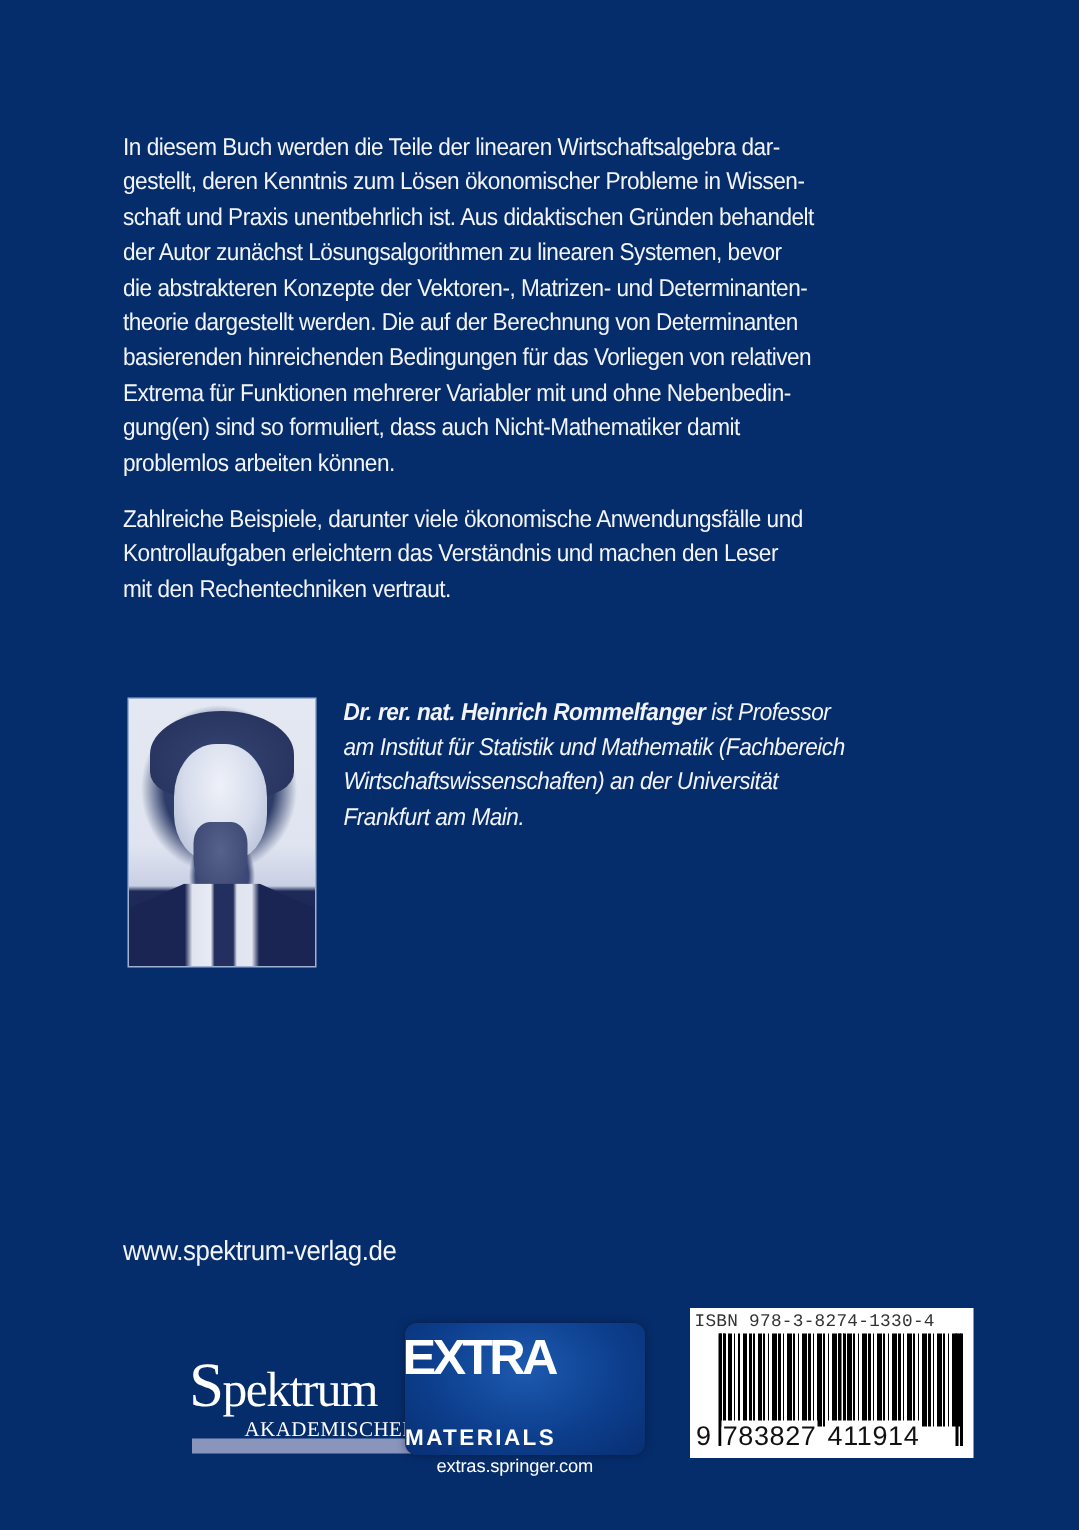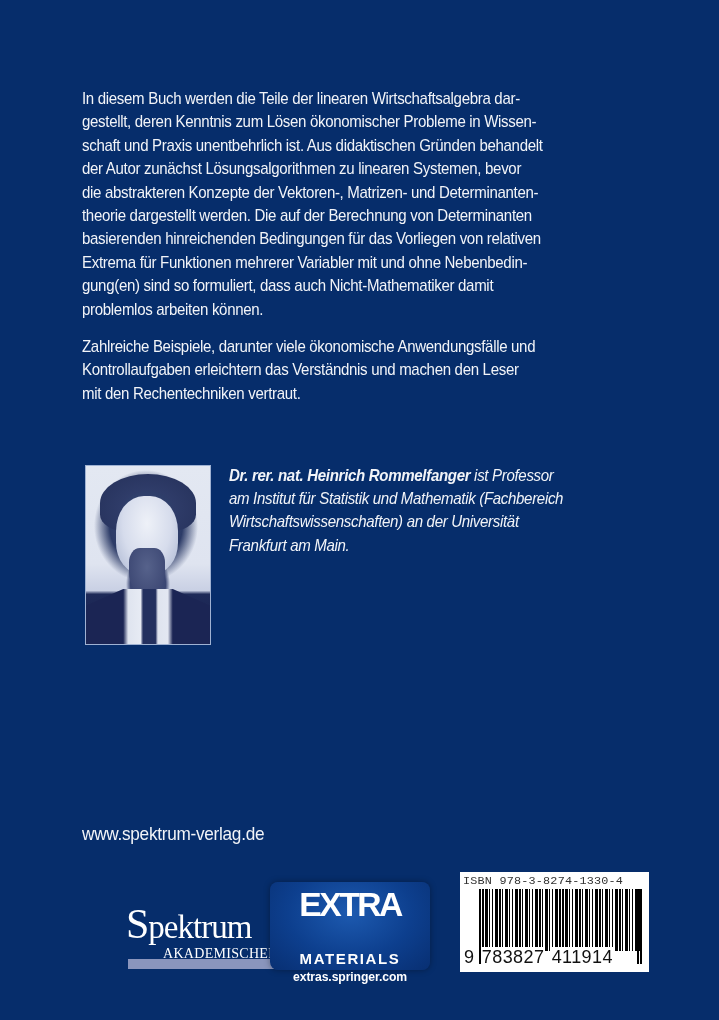--- a/index.html
+++ b/index.html
@@ -78,33 +78,33 @@
     }
     .spektrum-logo .bar {
       position: absolute; left: 2px; top: 54px; width: 146px; height: 10px;
       background: #8a95bd;
     }
     .extra-badge {
       position: absolute; left: 270px; top: 882px; width: 160px; height: 88px;
       border-radius: 8px;
       background: radial-gradient(ellipse at 50% 35%, #1d5ab0 0%, #0d3f8e 55%, #082f72 100%);
       box-shadow: 0 0 6px rgba(0,0,0,0.35);
-      text-align: center; color: #ffffff;
+      text-align: left; color: #ffffff;
     }
     .extra-badge .extra {
       display: block; margin-top: 6px;
       font-family: "Liberation Sans", sans-serif; font-weight: bold;
       font-size: 33px; line-height: 34px; letter-spacing: -2.5px;
       transform: scaleX(1.02);
     }
     .extra-badge .materials {
       display: block; font-weight: bold; font-size: 15px; letter-spacing: 1.6px; line-height: 18px; margin-top: 28px;
     }
     .extra-badge .url {
-      display: block; font-weight: bold; font-size: 12.2px; letter-spacing: -0.1px; line-height: 18px;
+      display: block; font-weight: normal; font-size: 12.2px; letter-spacing: -0.1px; line-height: 18px; margin-left: 21px;
     }
     .barcode-box {
       position: absolute; left: 460px; top: 872px; width: 189px; height: 100px;
       background: #ffffff; color: #111;
     }
     .barcode-box .isbn {
       position: absolute; left: 3px; top: 2px;
       font-family: "Liberation Mono", monospace; font-size: 11.8px; letter-spacing: 0.2px;
       color: #333; white-space: nowrap;
     }

